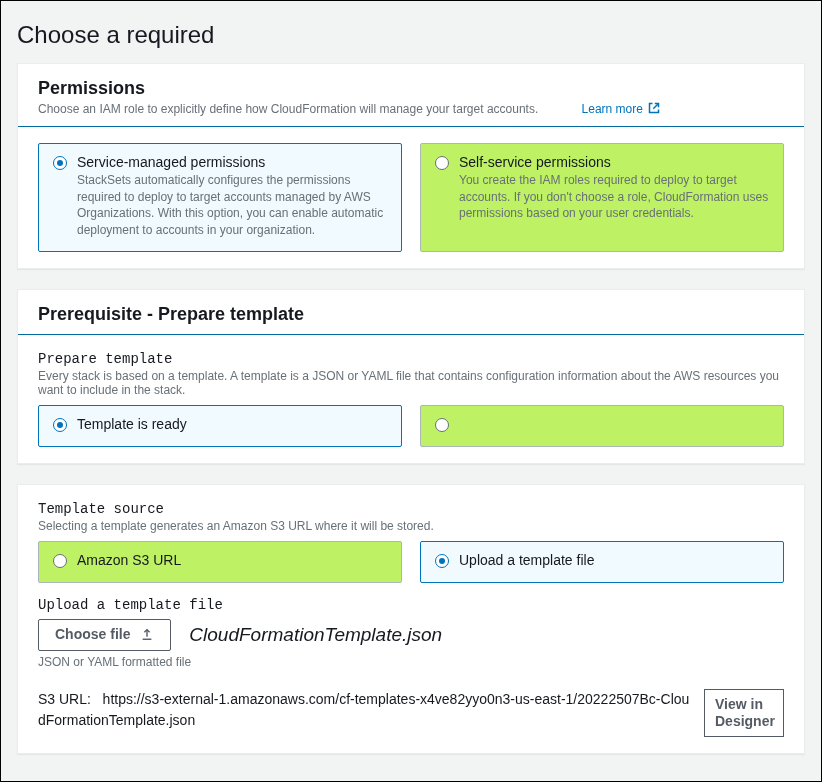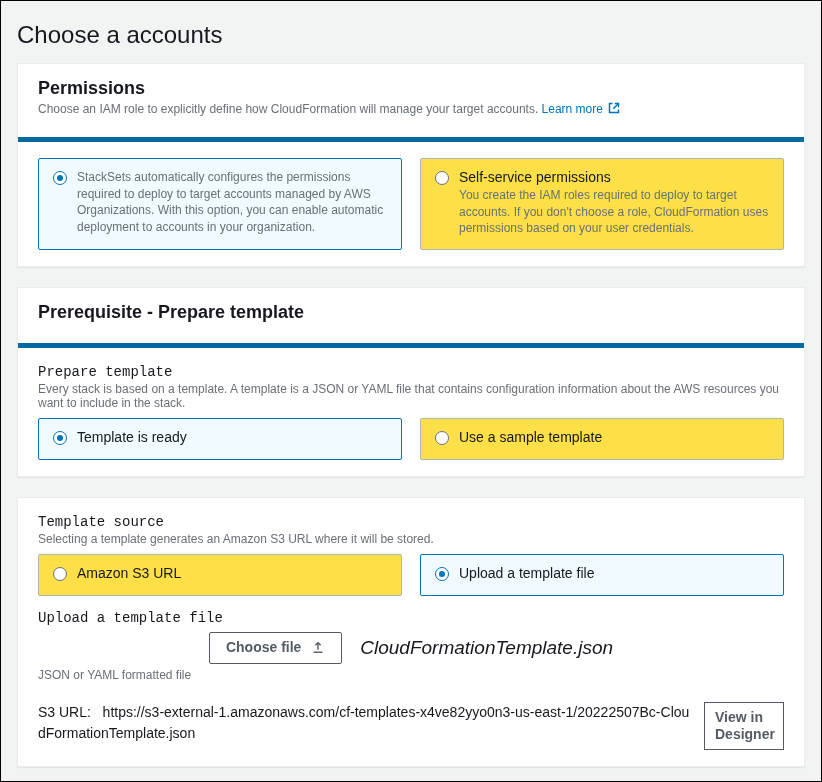--- a/index.html
+++ b/index.html
@@ -23,56 +23,57 @@
     font-weight: 400;
     margin: 4px 0 14px 0;
   }
   .panel {
     background: #fff;
     border: 1px solid #eaeded;
     box-shadow: 0 1px 1px rgba(0,0,0,0.05);
     margin-bottom: 20px;
   }
   .panel-header {
-    padding: 14px 20px 18px 20px;
-    border-bottom: 5px solid #0369a1;
+    padding: 14px 20px 7px 20px;
+    border-bottom: 1px solid #0369a1;
   }
   .panel-body {
     padding: 16px 20px;
   }
   .panel-title {
     font-size: 18px;
     font-weight: 700;
     margin: 0 0 2px 0;
   }
   .panel-subtitle {
     font-size: 12px;
     color: #687078;
     margin: 0;
     line-height: 1.4;
   }
   .learn-more {
     color: #0073bb;
     text-decoration: none;
+    margin-left: 40px;
   }
   .ext-icon {
     display: inline-block;
     vertical-align: -1px;
     margin-left: 2px;
   }
   .tile-row {
     display: flex;
     gap: 18px;
   }
   .tile {
     flex: 1;
     border: 1px solid #aab7b8;
     border-radius: 2px;
     padding: 10px 14px 12px 14px;
-    background: #fde047;
+    background: #bef264;
     display: flex;
     align-items: flex-start;
     cursor: pointer;
   }
   .tile.selected {
     border-color: #0073bb;
     background: #f1faff;
   }
   .radio {
     flex: 0 0 auto;
@@ -128,21 +129,20 @@
     background: #fff;
   }
   .btn-outline {
     border: 1px solid #545b64;
     color: #545b64;
   }
   .file-row {
     display: flex;
     align-items: center;
     gap: 18px;
-    justify-content: center;
   }
   .file-name {
     font-style: italic;
     font-size: 19px;
   }
   .s3-row {
     display: flex;
     justify-content: space-between;
     align-items: flex-start;
     gap: 14px;
@@ -170,21 +170,21 @@
     background: #fff;
     width: 80px;
     text-align: left;
     line-height: 1.2;
   }
 </style>
 </head>
 <body>
 
 <div class="page">
-  <h1>Choose a accounts</h1>
+  <h1>Choose a required</h1>
 
   <div class="panel">
     <div class="panel-header">
       <div class="panel-title">Permissions</div>
       <p class="panel-subtitle">
         <span>Choose an IAM role to explicitly define how CloudFormation will manage your target accounts.</span>
         <a href="#" class="learn-more">
           <span>Learn more</span>
           <span class="ext-icon">
             <svg width="12" height="12" viewBox="0 0 16 16" fill="none" stroke="#0073bb" stroke-width="2">
@@ -194,20 +194,21 @@
             </svg>
           </span>
         </a>
       </p>
     </div>
     <div class="panel-body">
       <div class="tile-row">
         <div class="tile selected">
           <div class="radio"></div>
           <div class="tile-text">
+            <div class="tile-title">Service-managed permissions</div>
             <div class="tile-desc">StackSets automatically configures the permissions required to deploy to target accounts managed by AWS Organizations. With this option, you can enable automatic deployment to accounts in your organization.</div>
           </div>
         </div>
         <div class="tile">
           <div class="radio"></div>
           <div class="tile-text">
             <div class="tile-title">Self-service permissions</div>
             <div class="tile-desc">You create the IAM roles required to deploy to target accounts. If you don't choose a role, CloudFormation uses permissions based on your user credentials.</div>
           </div>
         </div>
@@ -224,23 +225,20 @@
       <div class="field-hint">Every stack is based on a template. A template is a JSON or YAML file that contains configuration information about the AWS resources you want to include in the stack.</div>
       <div class="tile-row">
         <div class="tile selected">
           <div class="radio"></div>
           <div class="tile-text">
             <div class="tile-title">Template is ready</div>
           </div>
         </div>
         <div class="tile">
           <div class="radio"></div>
-          <div class="tile-text">
-            <div class="tile-title">Use a sample template</div>
-          </div>
         </div>
       </div>
     </div>
   </div>
 
   <div class="panel">
     <div class="panel-body">
       <div class="subsection">
         <div class="field-label">Template source</div>
         <div class="field-hint">Selecting a template generates an Amazon S3 URL where it will be stored.</div>

